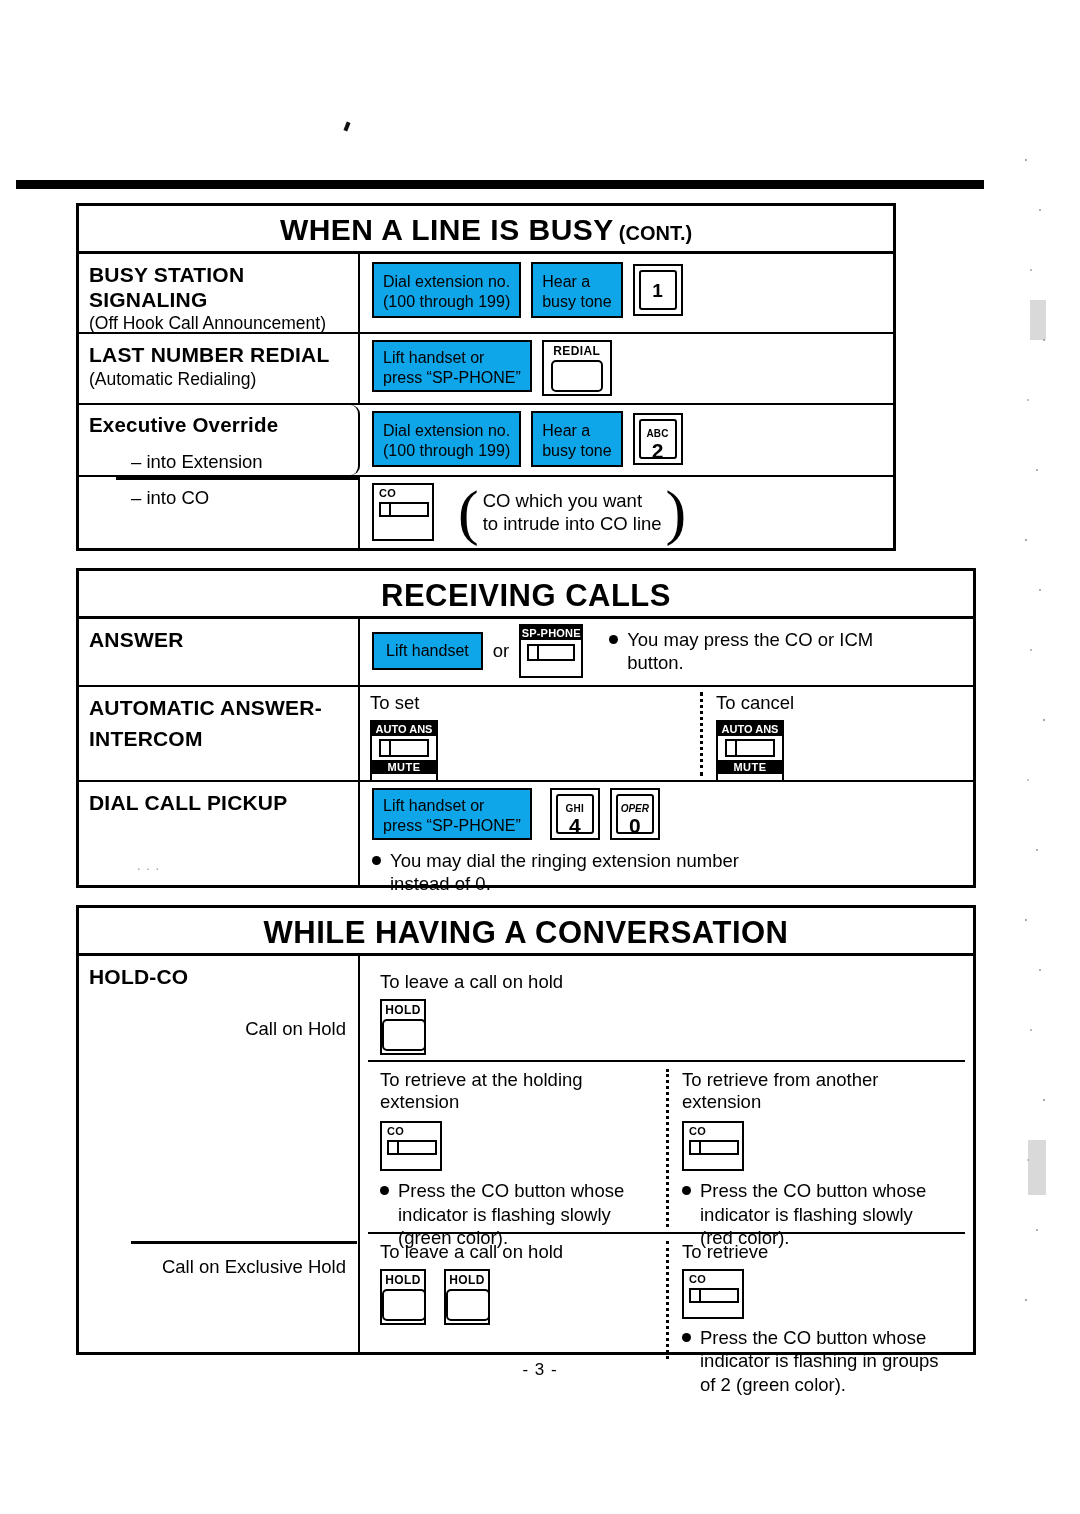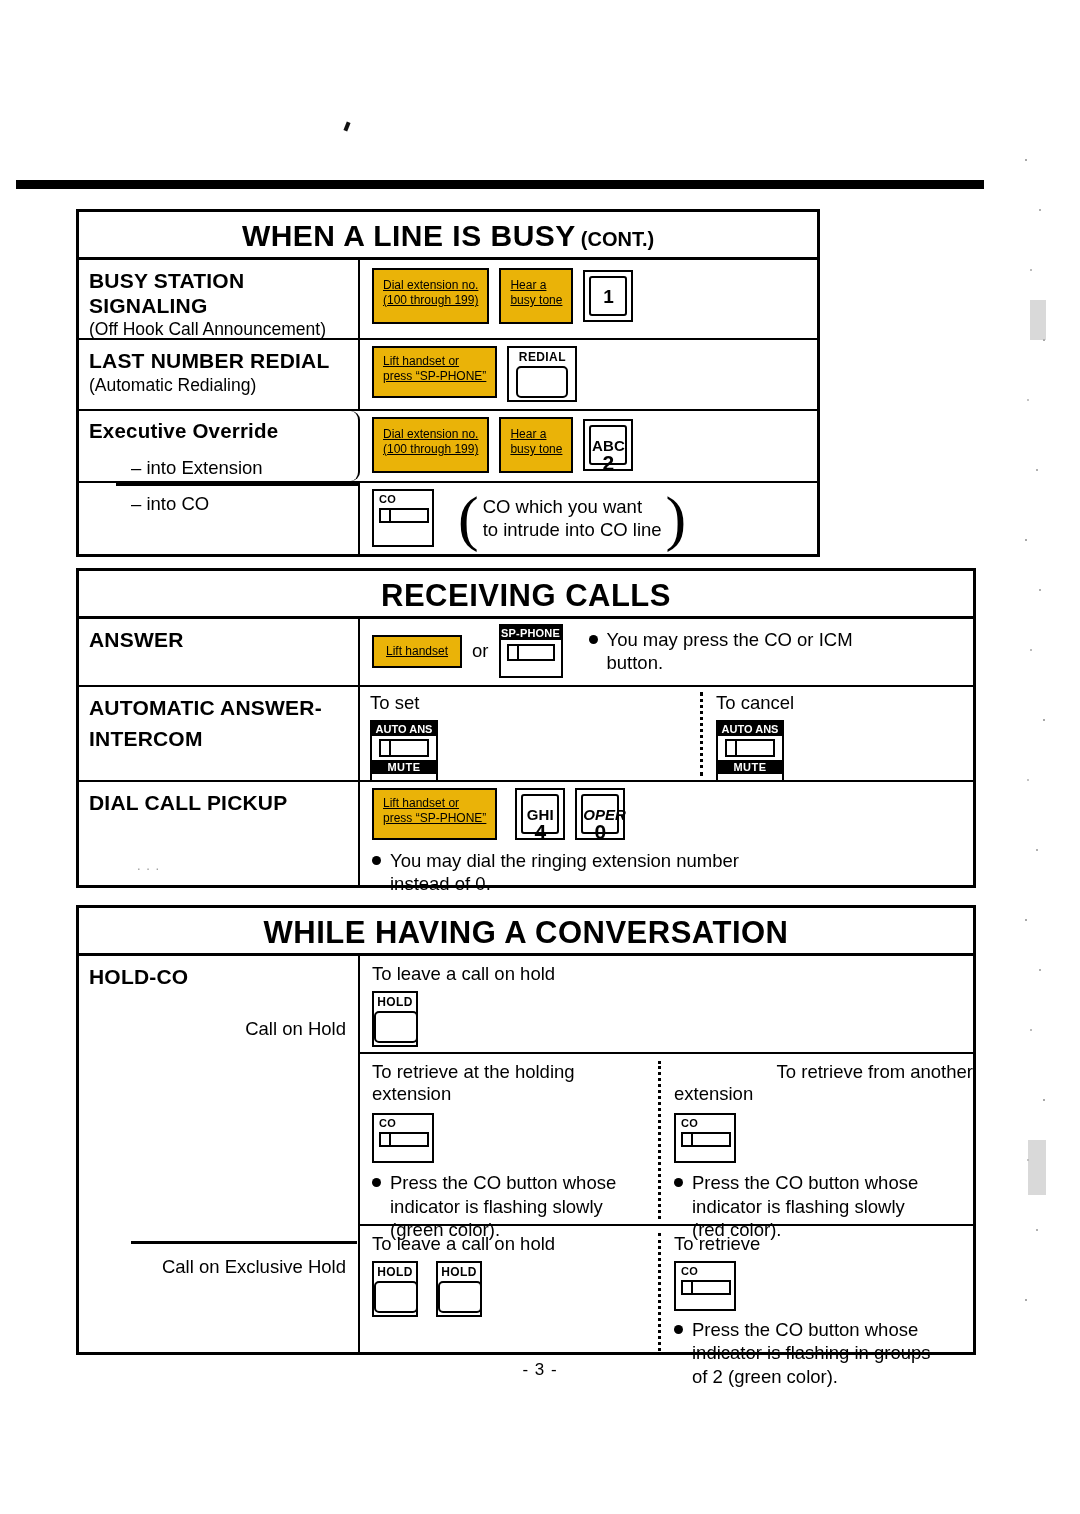--- a/index.html
+++ b/index.html
@@ -105,26 +105,25 @@
     position: absolute;
     height: 2.5px;
     background: #000;
   }
 
   
   .stepbox {
     border: 2.5px solid #000;
     box-sizing: border-box;
     padding: 5px 9px 6px 9px;
-    font-size: 12px;
+    font-size: 16px;
     line-height: 1.25;
-    background: #eab308;
+    background: #0ea5e9;
     display: inline-block;
     vertical-align: top;
-    text-decoration: underline;
   }
   .flowrow {
     display: flex;
     align-items: flex-start;
     gap: 10px;
   }
   .flowrow.c { align-items: center; }
 
   
   .btn {
@@ -241,25 +240,25 @@
   .key .inner {
     border: 2.5px solid #000;
     box-sizing: border-box;
     border-radius: 3px;
     width: 38px;
     height: 40px;
     text-align: center;
     position: relative;
   }
   .key .alpha {
-    font-size: 15px;
+    font-size: 10px;
     font-weight: bold;
     line-height: 13px;
     letter-spacing: 0.2px;
-    margin-top: 12px;
+    margin-top: 6px;
   }
   .key .alpha.slant { font-style: italic; letter-spacing: 0; }
   .key .dig {
     font-size: 21px;
     font-weight: bold;
     line-height: 21px;
   }
   .key.plain .inner { padding-top: 8px; }
   .key.plain .dig { font-size: 19px; }
 
@@ -373,21 +372,21 @@
 <body>
 
 <div id="page">
 
   <div class="stray-mark"></div>
   <div class="top-rule"></div>
   <div class="speckle"></div>
   <div class="smudge" style="left:1030px;top:300px;width:16px;height:40px;"></div>
   <div class="smudge" style="left:1028px;top:1140px;width:18px;height:55px;"></div>
 
-  <div class="tbl" style="left:76px; top:209px; width:744px; height:348px;">
+  <div class="tbl" style="left:76px; top:203px; width:820px; height:348px;">
 
     <div class="sect-title" style="height:48px; padding-top:9px;">
       <span class="main">WHEN A LINE IS BUSY</span>
       <span class="cont">(CONT.)</span>
     </div>
 
     <div class="row" style="height:80px;">
       <div class="lcell">
         <div class="hd">BUSY STATION</div>
         <div class="hd">SIGNALING</div>
@@ -591,21 +590,21 @@
 
     <div class="row last" style="height:396px;">
 
       <div class="lcell" style="padding:9px 8px 0 10px;">
         <div class="hd">HOLD-CO</div>
         <div class="right-label" style="margin-top:28px;">Call on Hold</div>
         <div class="inner-div" style="left:52px; top:285px; width:226px;"></div>
         <div class="right-label" style="position:absolute; left:10px; right:8px; top:300px;">Call on Exclusive Hold</div>
       </div>
 
-      <div class="rcell" style="padding:0;">
+      <div class="rcell" style="padding:8px;">
 
         <div style="height:96px; padding:7px 0 0 12px; box-sizing:border-box;">
           <div class="colhead">To leave a call on hold</div>
           <div class="btn btn-lbl">
             <div class="lab">HOLD</div>
             <div class="pad"></div>
           </div>
         </div>
 
         <div class="rsep" style="height:172px; padding:7px 0 0 12px; box-sizing:border-box;">
@@ -622,21 +621,21 @@
               <div class="bullet" style="margin-top:8px;">
                 <div class="dot"></div>
                 <div>
                   <div>Press the CO button whose</div>
                   <div>indicator is flashing slowly</div>
                   <div>(green color).</div>
                 </div>
               </div>
             </div>
             <div class="col right">
-              <div class="colhead" style="margin-bottom:0;text-align:right;">To retrieve from another</div>
+              <div class="colhead" style="margin-bottom:0;">To retrieve from another</div>
               <div class="colhead">extension</div>
               <div class="btn btn-co" style="height:50px; margin-top:2px;">
                 <div class="lab">CO</div>
                 <div class="ind">
                     <div class="tick"></div>
                   </div>
               </div>
               <div class="bullet" style="margin-top:8px;">
                 <div class="dot"></div>
                 <div>

